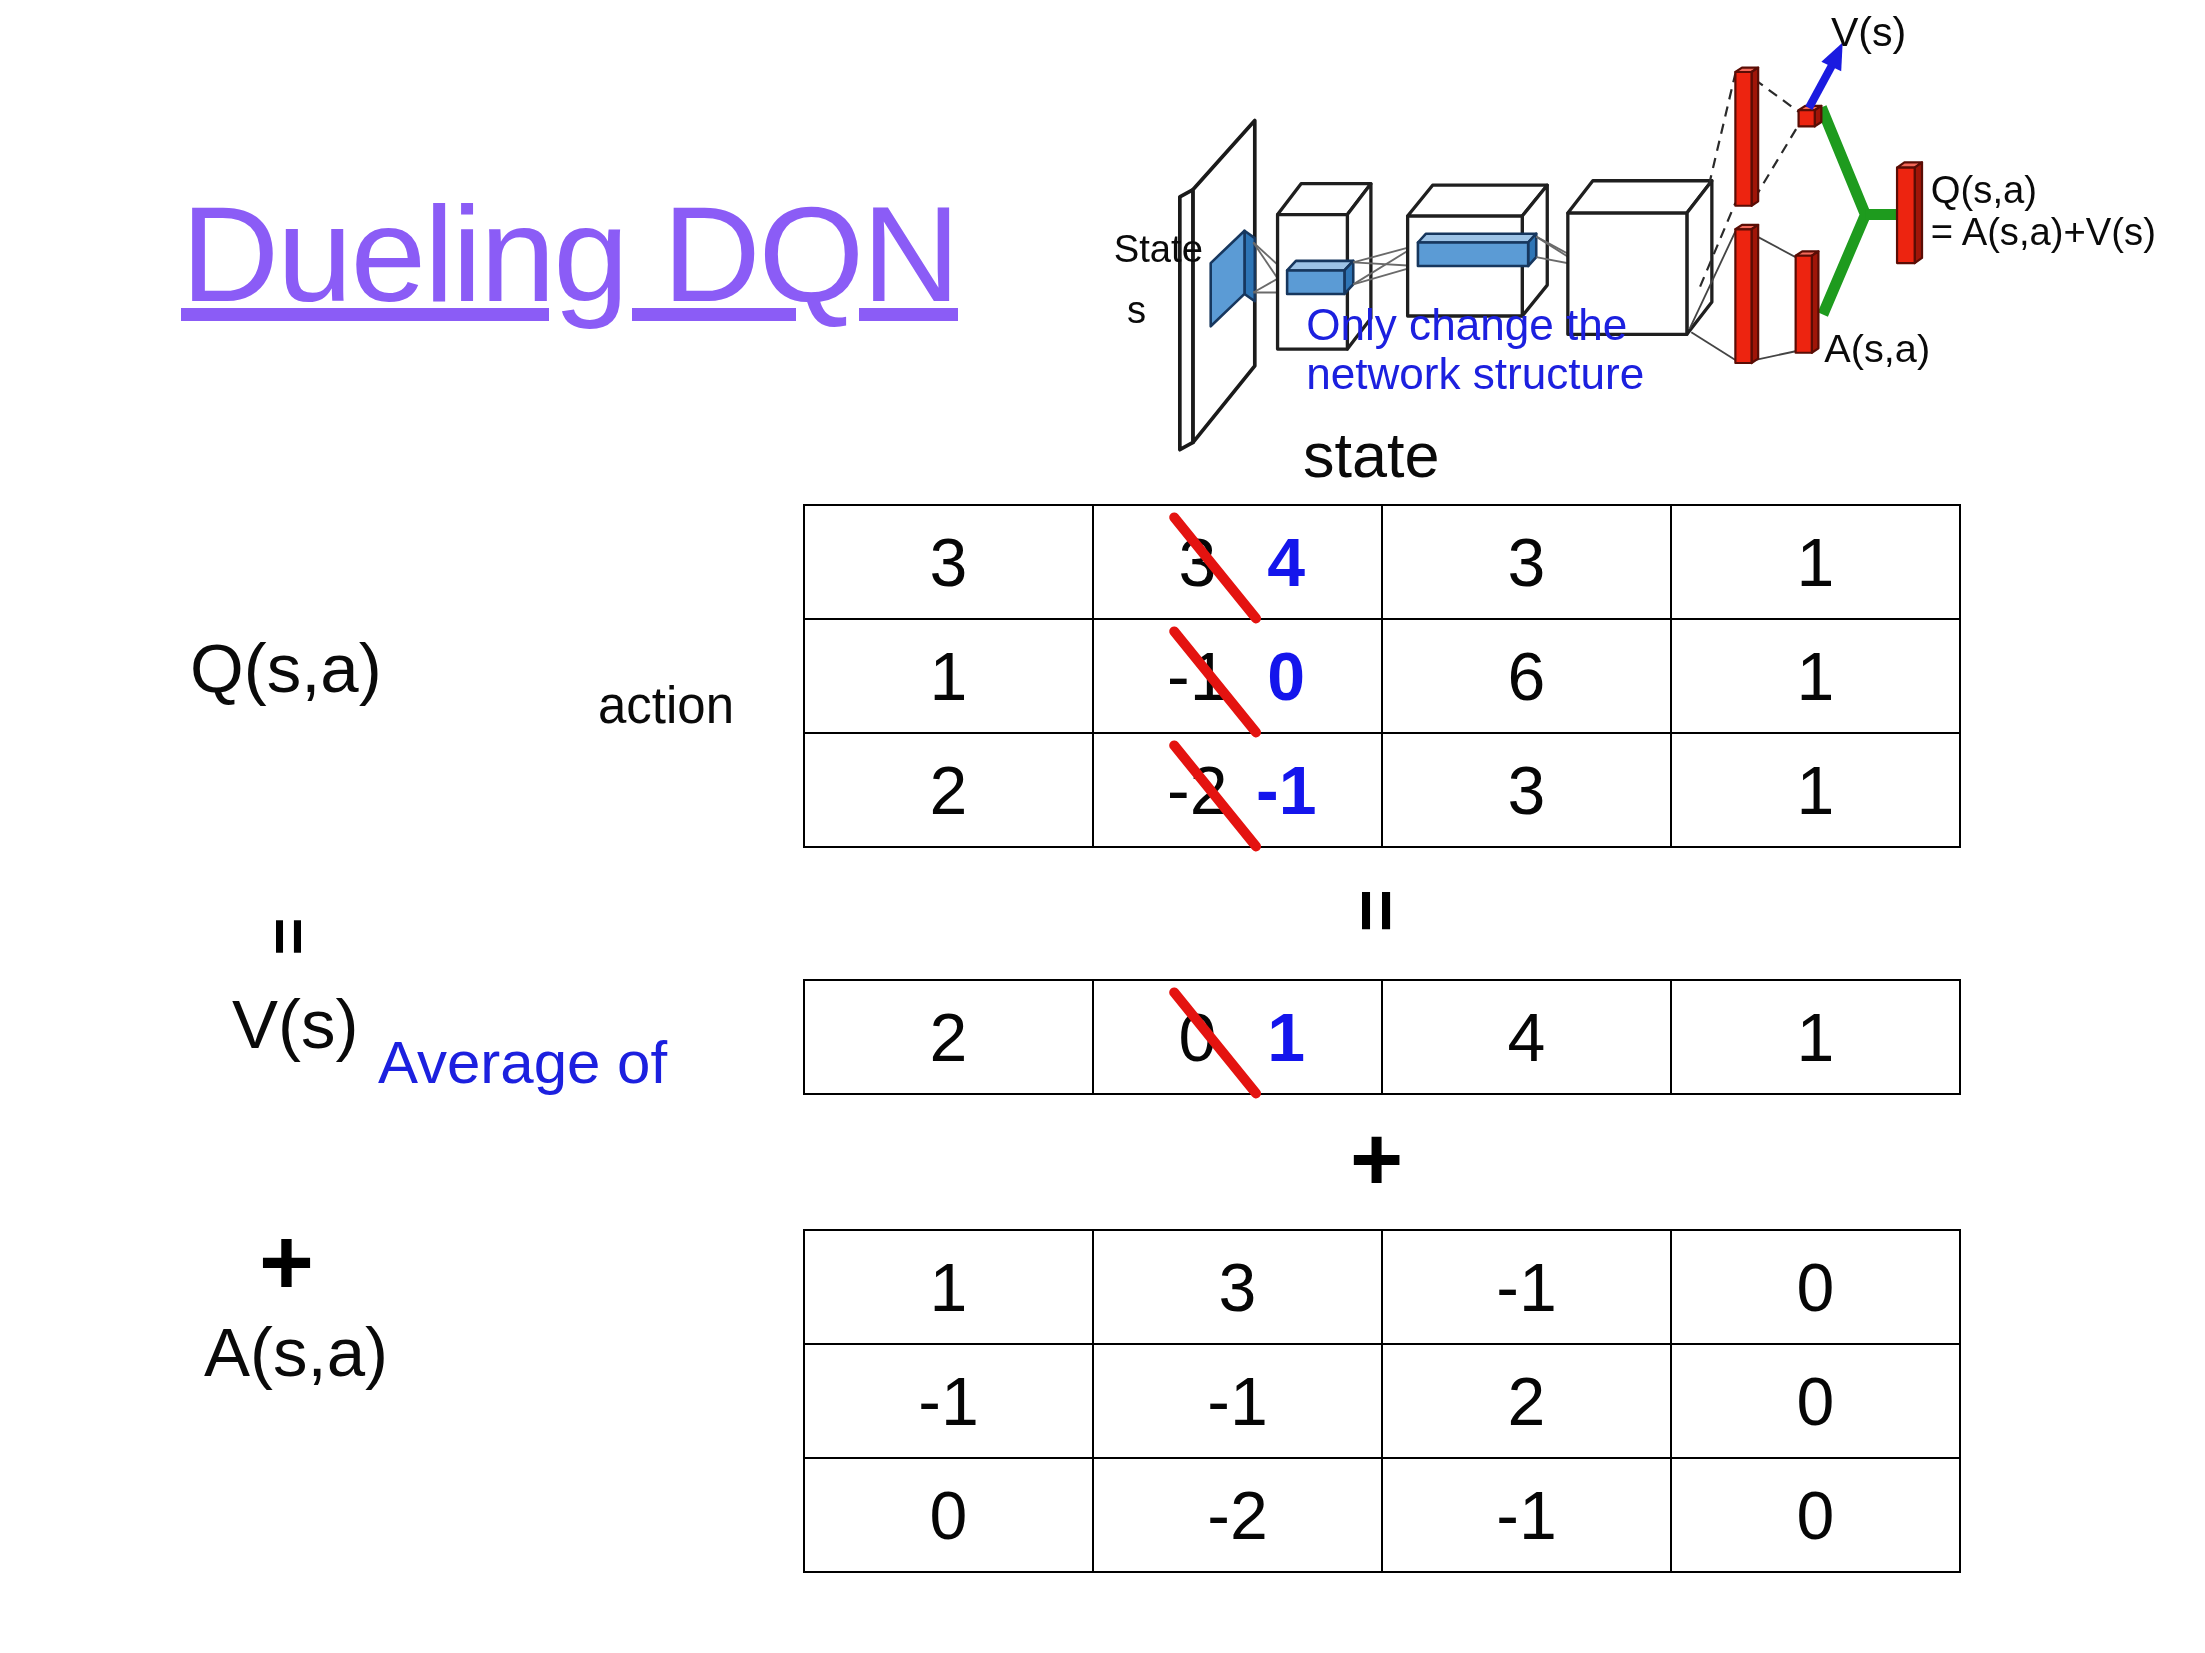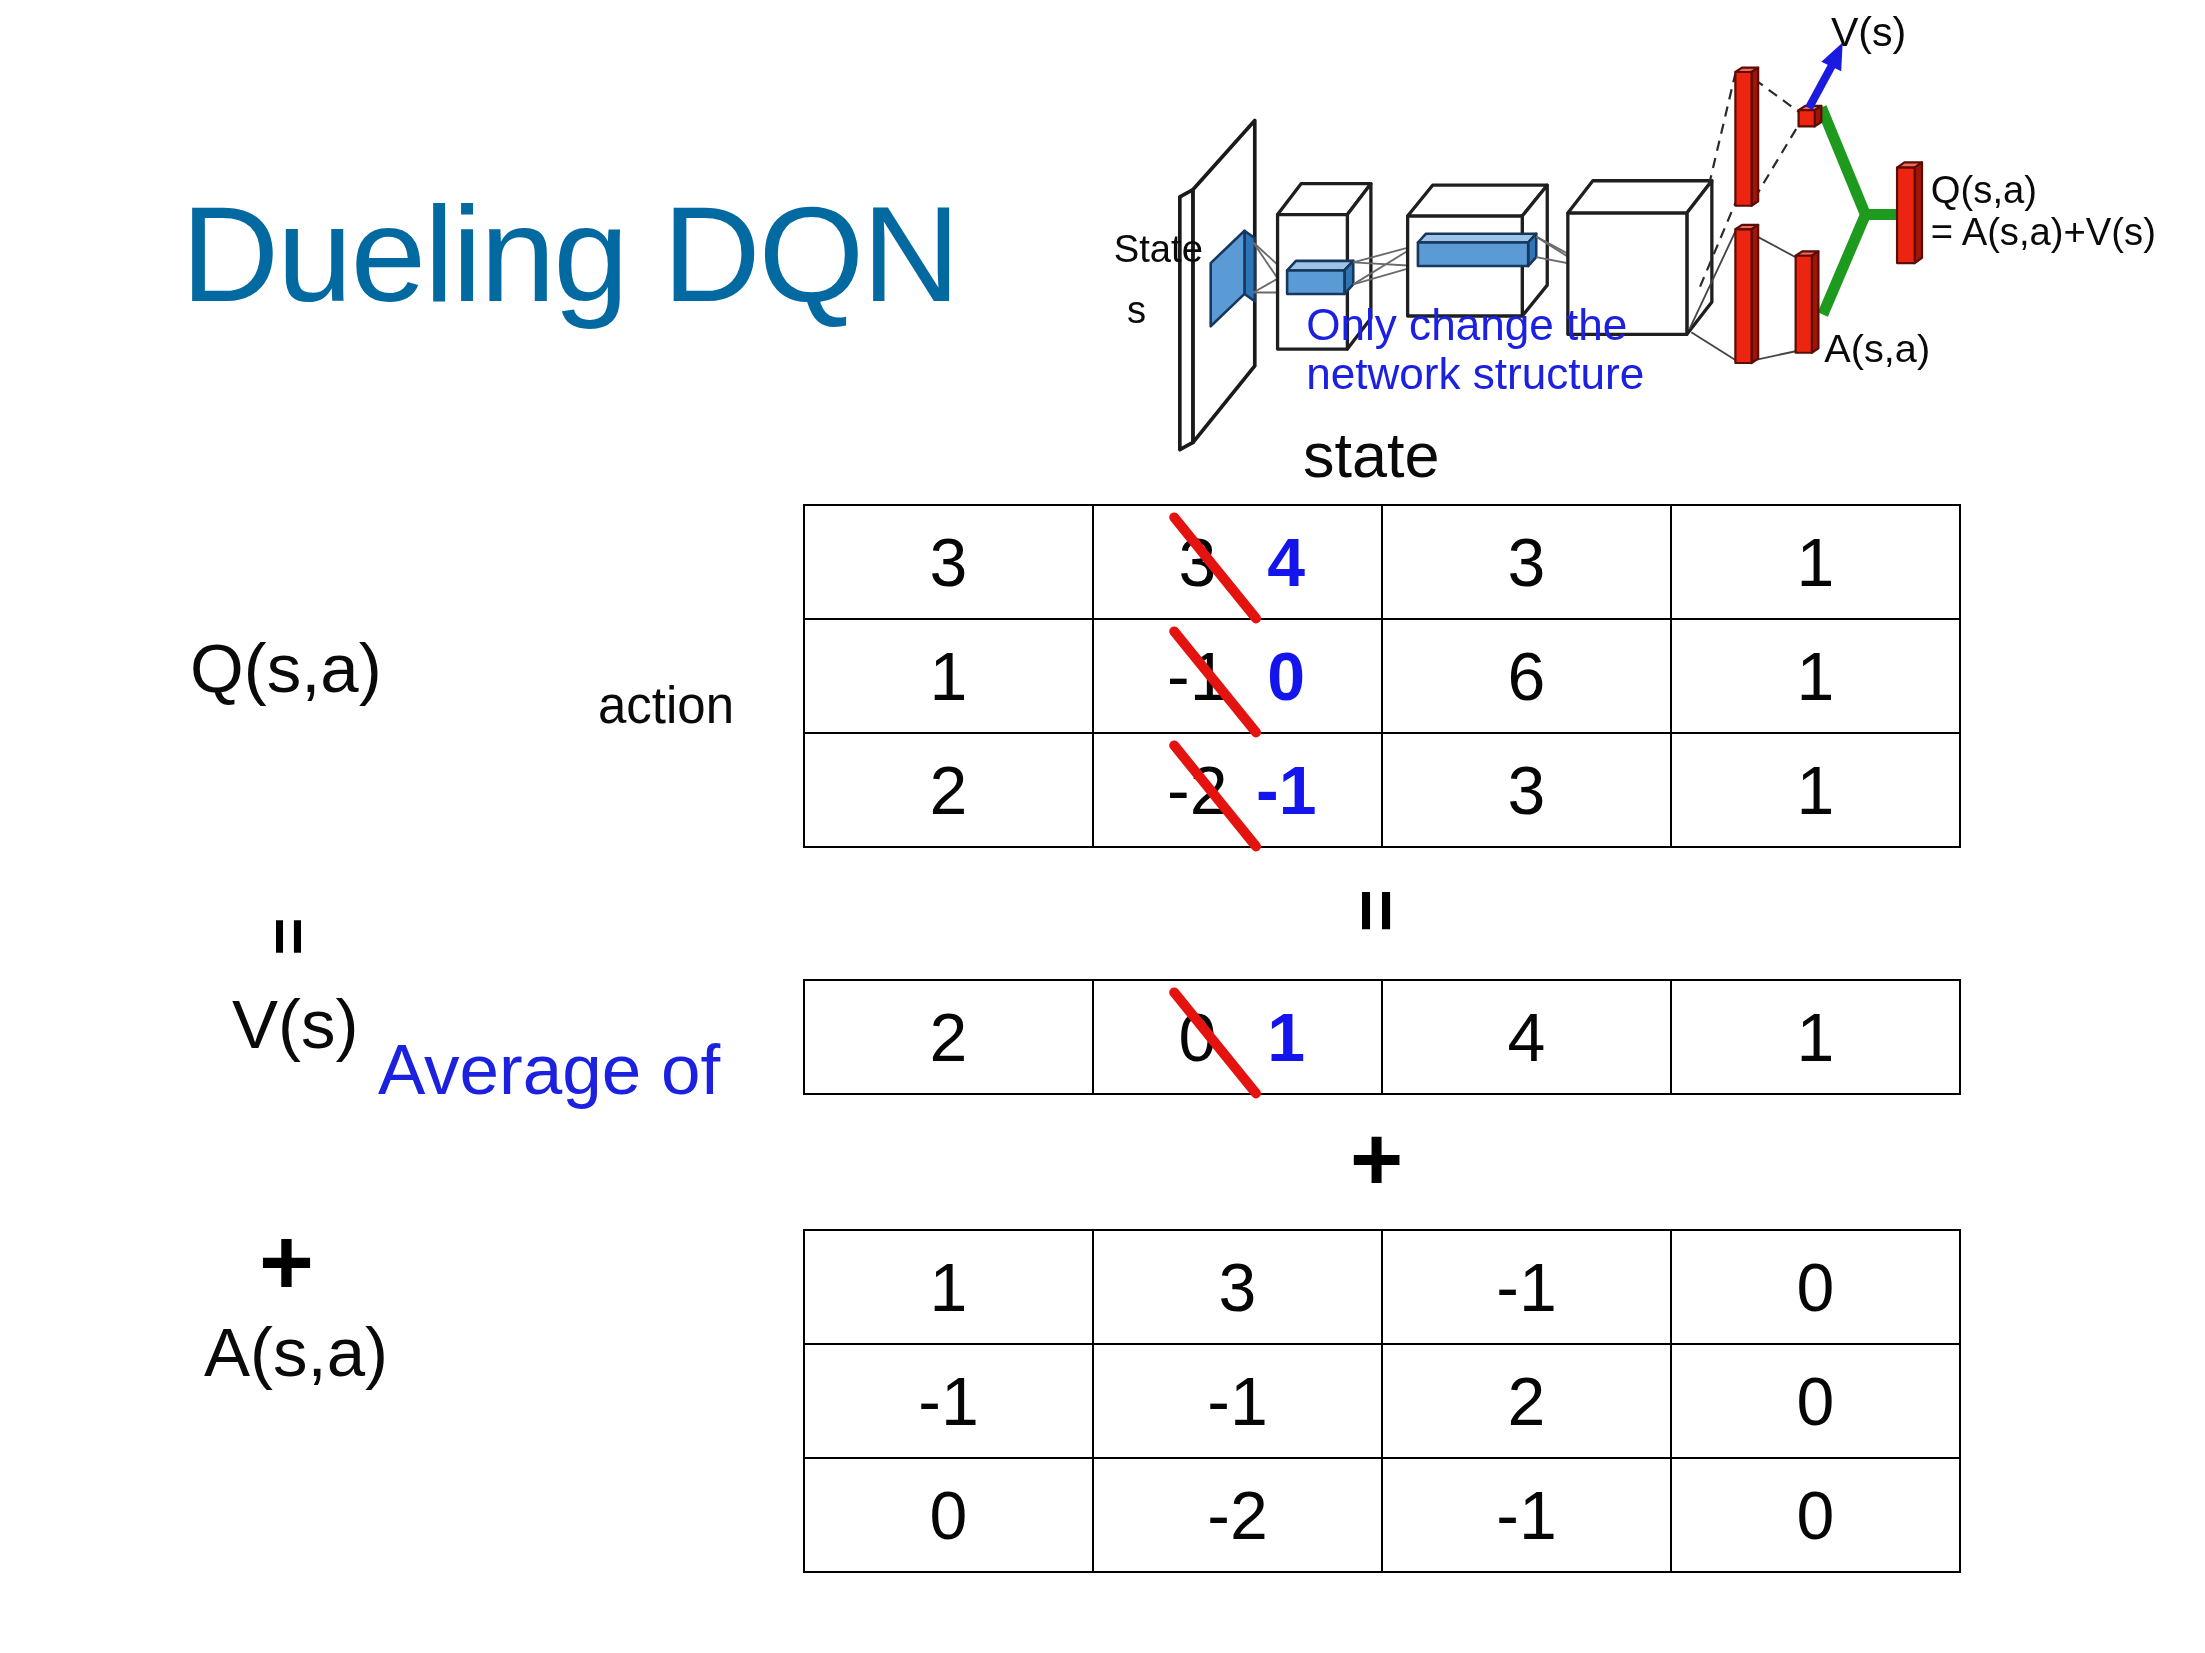--- a/index.html
+++ b/index.html
@@ -1,26 +1,26 @@
 <!DOCTYPE html>
 <html style="font-size:11.8px"><head>
 <meta charset="utf-8">
 <style>
   html,body{margin:0;padding:0;width:2205px;height:1654px;background:#fff;}
   .slide{position:relative;width:2205px;height:1654px;background:#ffffff;overflow:hidden;
          font-family:"Liberation Sans",sans-serif;color:#000;}
   .abs{position:absolute;}
-  .title{left:181px;top:176px;font-size:136px;letter-spacing:-2.2px;font-weight:400;color:#0369a1;}
+  .title{left:181px;top:176px;font-size:136px;letter-spacing:-2.2px;font-weight:400;color:#8b5cf6;text-decoration:underline;}
   .lbl{font-size:69px;color:#0a0a0a;white-space:nowrap;}
   .state-lbl{left:1303px;top:419px;font-size:63px;}
   .q-lbl{left:190px;top:629px;}
   .action-lbl{left:598px;top:676px;font-size:51px;}
   .v-lbl{left:232px;top:985px;}
   .a-lbl{left:204px;top:1313px;}
-  .blue-note{font-size:71px;color:#1c20df;line-height:1.32;white-space:nowrap;}
+  .blue-note{font-size:60px;color:#1c20df;line-height:1.32;white-space:nowrap;}
   .avg-note{left:378px;top:1023px;}
   .sum-note{left:376px;top:1426px;line-height:1.6;}
   .op-box{display:flex;align-items:center;justify-content:center;}
   .eq-mid{left:1325px;top:866px;width:103px;height:88px;}
   .eq-left{left:246px;top:898px;width:88px;height:76px;}
   .eq-rot{display:inline-block;transform:rotate(90deg);font-weight:700;}
   .eq-mid .eq-rot{font-size:74px;}
   .eq-left .eq-rot{font-size:65px;}
   .plus-mid{left:1325px;top:1107px;width:103px;height:103px;font-size:91px;font-weight:700;}
   .plus-left{left:235px;top:1210px;width:103px;height:103px;font-size:94px;font-weight:700;}

